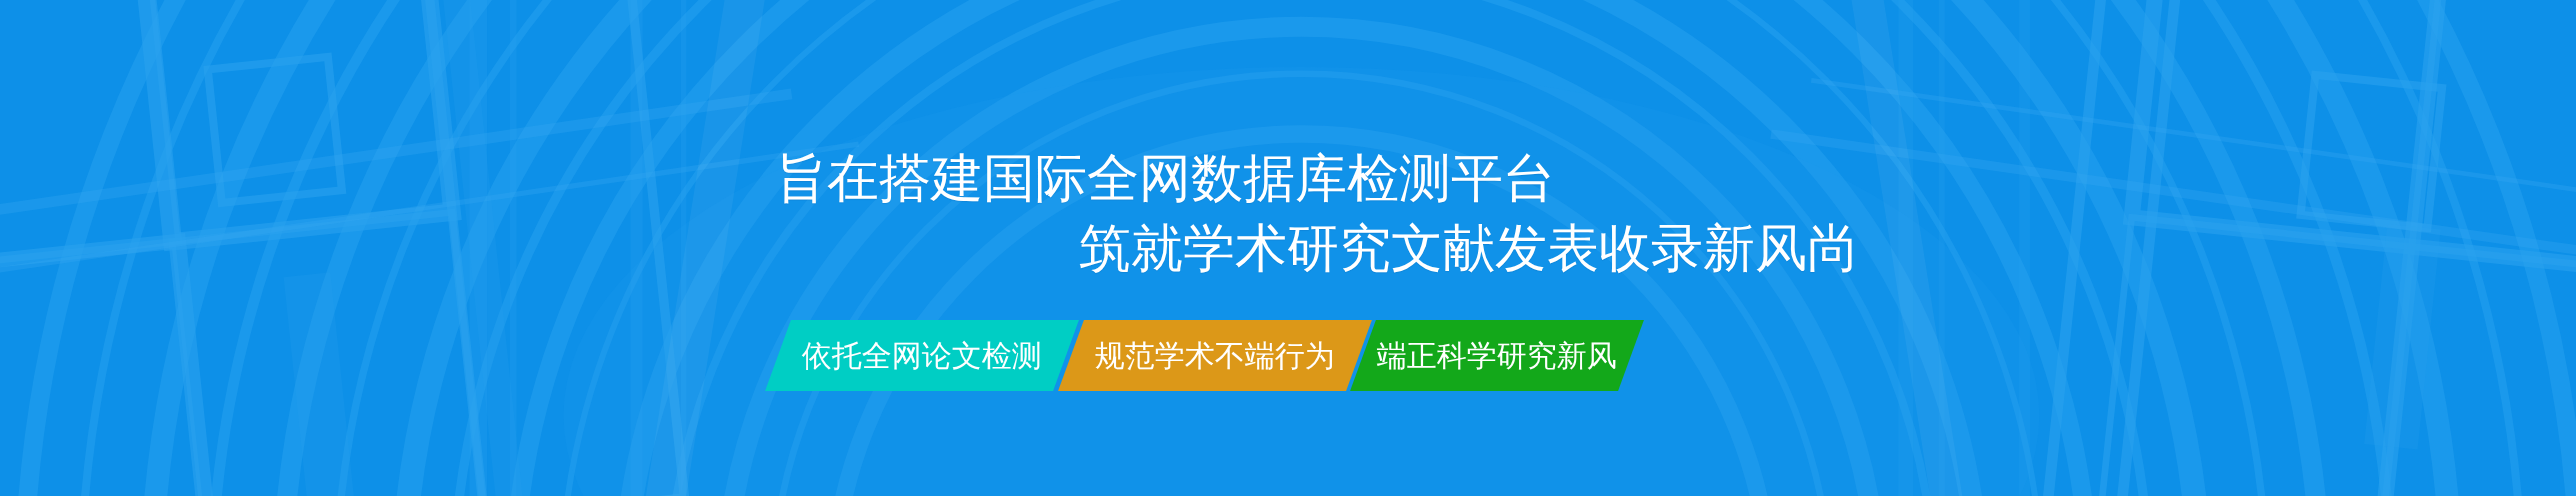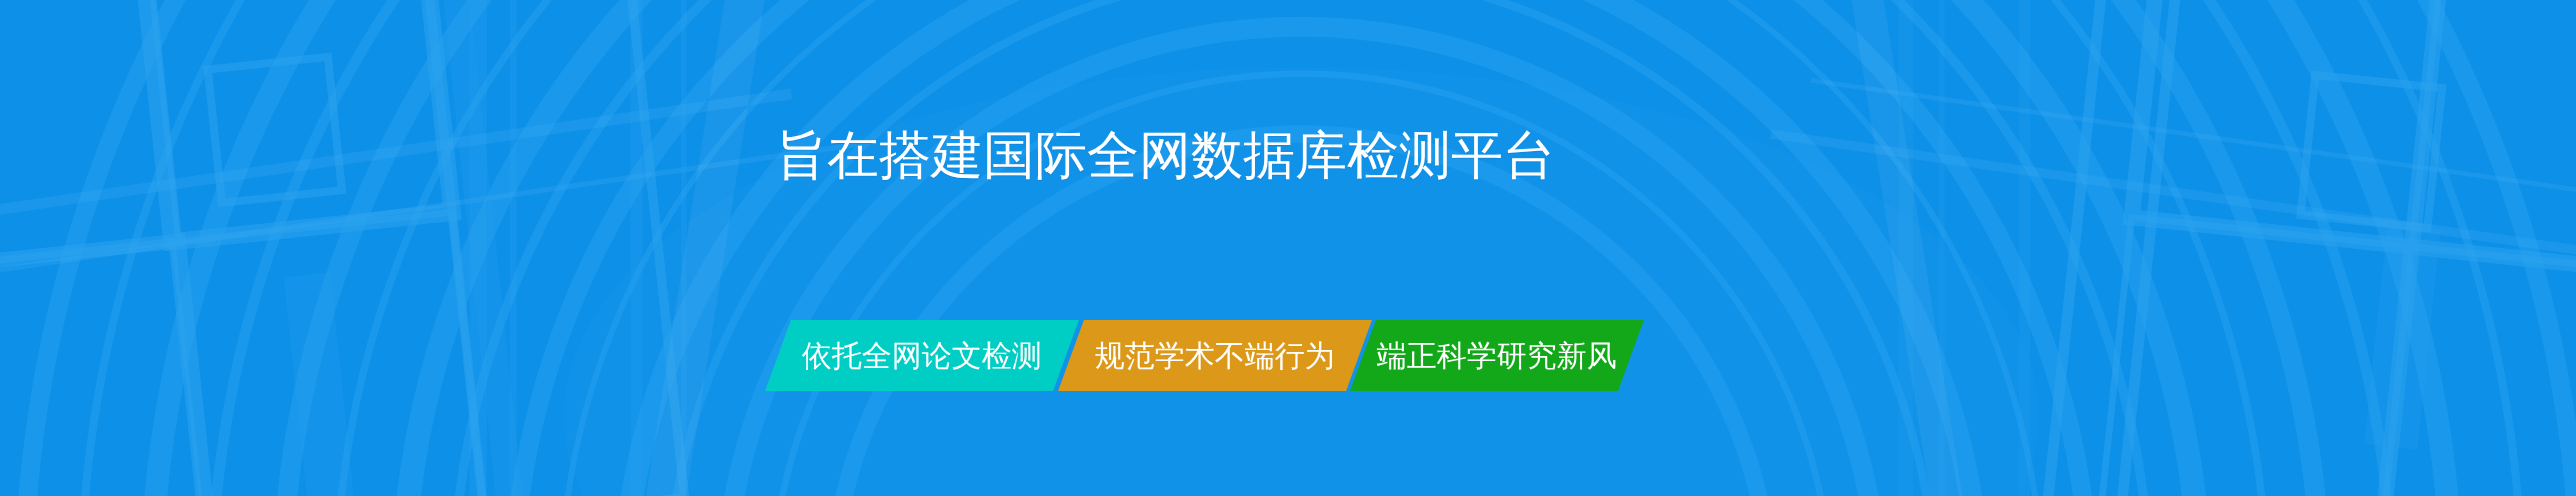--- a/index.html
+++ b/index.html
@@ -34,21 +34,21 @@
     left: 0;
     width: 2576px;
     height: 496px;
     display: block;
   }
 
   
   .headline {
     position: absolute;
     left: 0;
-    top: 120px;
+    top: 143px;
     width: 2064px;
     z-index: 5;
   }
   .headline-line {
     color: #ffffff;
     font-size: 52px;
     line-height: 70px;
     letter-spacing: 0px;
     font-weight: 400;
     white-space: nowrap;
@@ -183,20 +183,21 @@
         <g fill="#ffffff" fill-opacity="0.05">
           <rect x="1080" y="0" width="60" height="740" transform="skewX(-9)"></rect>
           <rect x="2760" y="0" width="48" height="740" transform="skewX(9)"></rect>
         </g>
       </g>
     </svg>
   </div>
 
   <div class="headline">
     <div class="headline-line line-1">旨在搭建国际全网数据库检测平台</div>
+    <div class="headline-line line-2">筑就学术研究文献发表收录新风尚</div>
   </div>
 
   <div class="tag-strip">
 
     <div class="tag tag-0">
       <span class="tag-label">依托全网论文检测</span>
     </div>
 
     <div class="tag tag-1">
       <span class="tag-label">规范学术不端行为</span>

